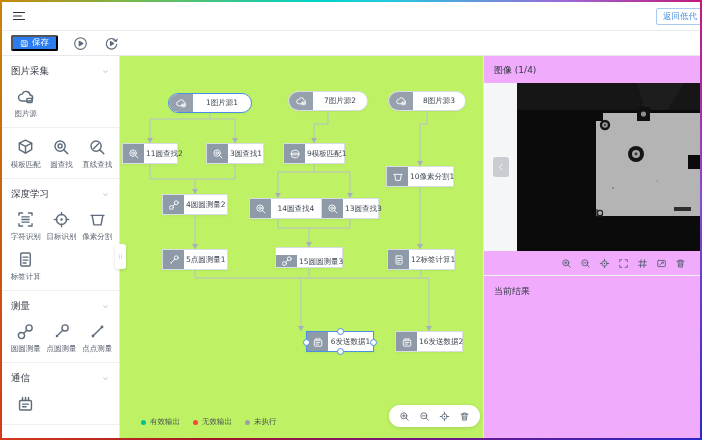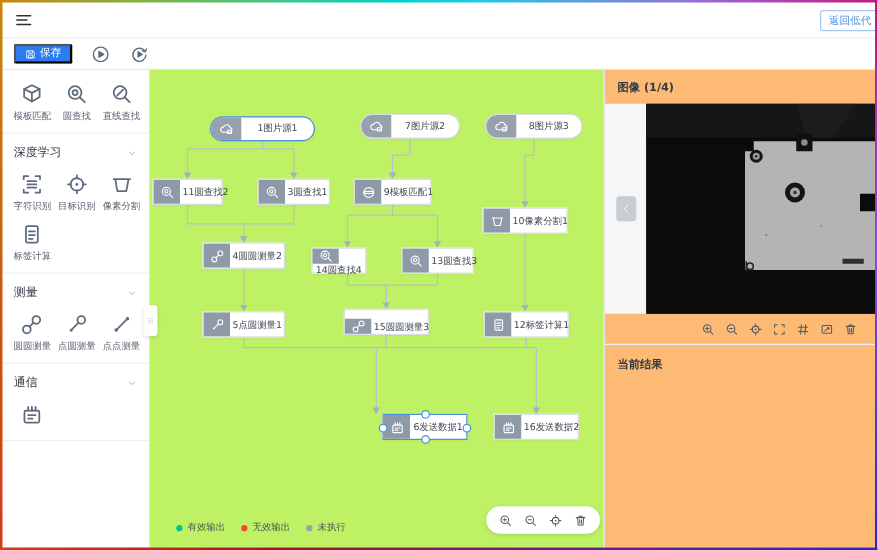--- a/index.html
+++ b/index.html
@@ -20,21 +20,21 @@
   #toolbar{position:absolute;left:2px;top:31px;right:2px;height:24px;background:#fff;border-bottom:1px solid #e6e8eb;display:flex;align-items:center;gap:14px;}
   #save-btn{margin-left:9px;height:16px;background:#2b7cf0;border-radius:2px;color:#fff;font-size:8.5px;display:flex;align-items:center;gap:3px;padding:0 7px;}
   #save-btn svg{width:9px;height:9px;}
   .circle-btn{width:17px;height:17px;color:#5c6b7c;display:flex;align-items:center;justify-content:center;}
   .circle-btn svg{width:15px;height:15px;}
 
   
   #main{position:absolute;left:2px;top:56px;right:2px;bottom:2px;}
   #sidebar{position:absolute;left:0;top:0;width:117px;height:100%;background:#fff;border-right:1px solid #e8e8e8;overflow:hidden;}
   #canvas{position:absolute;left:118px;top:0;width:363px;height:100%;background:#bef264;}
-  #rightpanel{position:absolute;left:481px;top:0;right:0;height:100%;background:#fdba74;border-left:1px solid #e8e8e8;font-weight:bold;}
+  #rightpanel{position:absolute;left:481px;top:0;right:0;height:100%;background:#f0abfc;border-left:1px solid #e8e8e8;}
 
   
   .sb-section{border-bottom:1px solid #efefef;padding:6px 0 8px 0;}
   .sb-header{display:flex;align-items:center;justify-content:space-between;padding:3px 9px 5px 9px;cursor:pointer;}
   .sb-title{font-size:9.5px;color:#303540;}
   .sb-chev{width:9px;height:9px;color:#9aa0a8;}
   .sb-grid{display:grid;grid-template-columns:repeat(3,1fr);row-gap:8px;padding:4px 4px 0 6px;}
   .sb-item{display:flex;flex-direction:column;align-items:center;gap:3px;cursor:pointer;}
   .sb-item svg{width:19px;height:19px;color:#5f6c7b;}
   .sb-label{font-size:7.5px;color:#5a6270;white-space:nowrap;}
@@ -127,20 +127,41 @@
             <path d="M14 3.4 L13 5.8 L10.6 5"></path>
             <path d="M6.9 5.9 L10.3 8 L6.9 10.1 Z" fill="currentColor"></path>
           </g>
         </svg>
       </span>
   </div>
 
   <div id="main">
     <div id="sidebar">
       <div id="sidebar-sections">
+          <div class="sb-section">
+            <div class="sb-header">
+              <span class="sb-title">图片采集</span>
+              <svg class="sb-chev" viewBox="0 0 16 16">
+                <g fill="none" stroke="currentColor" stroke-width="1.2" stroke-linecap="round" stroke-linejoin="round">
+                  <path d="M4.5 6.5 L8 10 L11.5 6.5"></path>
+                </g>
+              </svg>
+            </div>
+            <div class="sb-grid">
+              <div class="sb-item">
+                <svg viewBox="0 0 16 16">
+                  <g fill="none" stroke="currentColor" stroke-width="1.2" stroke-linecap="round" stroke-linejoin="round">
+                    <path d="M4.8 11.8 a2.9 2.9 0 1 1 .5-5.8 a3.4 3.4 0 0 1 6.6.8 a2.4 2.4 0 0 1-.7 4.9 z"></path>
+                    <rect x="9.2" y="9.6" width="4.4" height="3.4" rx="0.5"></rect>
+                  </g>
+                </svg>
+                <div class="sb-label">图片源</div>
+              </div>
+            </div>
+          </div>
           <div class="sb-section">
             <div class="sb-grid">
               <div class="sb-item">
                 <svg viewBox="0 0 16 16">
                   <g fill="none" stroke="currentColor" stroke-width="1.2" stroke-linecap="round" stroke-linejoin="round">
                     <path d="M8 1.8 L13.2 4.4 V9.8 L8 12.8 L2.8 9.8 V4.4 Z"></path>
                     <path d="M2.8 4.4 L8 7 L13.2 4.4 M8 7 V12.8"></path>
                   </g>
                 </svg>
                 <div class="sb-label">模板匹配</div>
@@ -397,21 +418,21 @@
               <svg viewBox="0 0 16 16">
                 <g fill="none" stroke="currentColor" stroke-width="1.2" stroke-linecap="round" stroke-linejoin="round">
                   <circle cx="11" cy="5" r="2.6"></circle>
                   <circle cx="4.6" cy="11.4" r="2.6"></circle>
                   <path d="M6.5 9.5 L9.1 6.9"></path>
                 </g>
               </svg>
             </span>
             <span class="node-lb">4圆圆测量2</span>
           </div>
-          <div class="node" style="left: 129px; top: 142px; width: 44px; flex-direction: column;">
+          <div class="node" style="left: 129px; top: 142px; width: 73px;">
             <span class="node-ic">
               <svg viewBox="0 0 16 16">
                 <g fill="none" stroke="currentColor" stroke-width="1.2" stroke-linecap="round" stroke-linejoin="round">
                   <circle cx="6.8" cy="6.8" r="4.3"></circle>
                   <path d="M10 10 L13.3 13.3"></path>
                   <circle cx="6.8" cy="6.8" r="1.7"></circle>
                 </g>
               </svg>
             </span>
             <span class="node-lb">14圆查找4</span>

